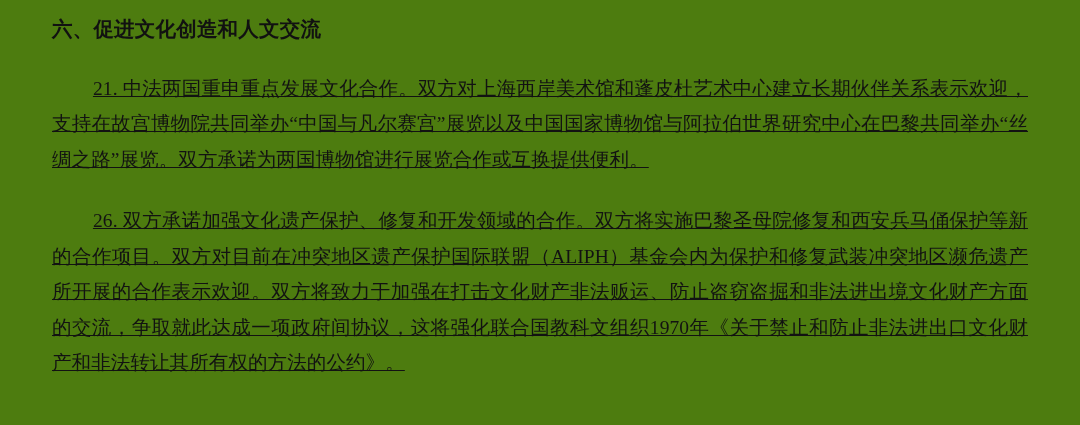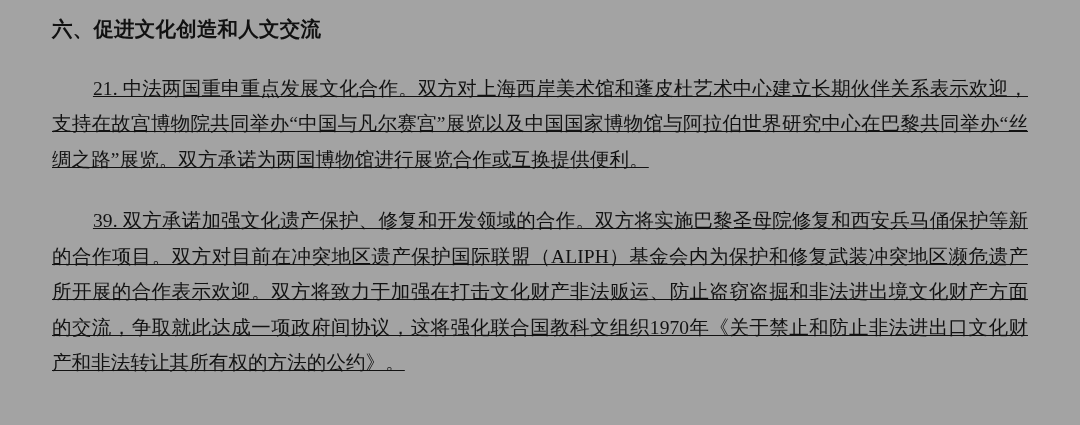--- a/index.html
+++ b/index.html
@@ -13,21 +13,21 @@
     overflow: hidden;
     font-family: "Liberation Serif", "DejaVu Serif", serif;
     color: #1a1a1a;
   }
   .page {
     position: relative;
     width: 1080px;
     height: 425px;
     box-sizing: border-box;
     padding: 0 52px 0 52px;
-    background: #a3a3a3;
+    background: #4d7c0f;
   }
   .section-heading {
     font-size: 20.5px;
     font-weight: bold;
     line-height: 1.5;
     margin: 0;
     padding-top: 14px;
     letter-spacing: 0.2px;
     color: #111111;
   }
@@ -52,14 +52,14 @@
   }
 </style>
 </head>
 <body>
 
 <div class="page">
   <h2 class="section-heading">六、促进文化创造和人文交流</h2>
 
   <p class="para para-21 indent">21. 中法两国重申重点发展文化合作。双方对上海西岸美术馆和蓬皮杜艺术中心建立长期伙伴关系表示欢迎，支持在故宫博物院共同举办“中国与凡尔赛宫”展览以及中国国家博物馆与阿拉伯世界研究中心在巴黎共同举办“丝绸之路”展览。双方承诺为两国博物馆进行展览合作或互换提供便利。</p>
 
-  <p class="para para-22 indent">39. 双方承诺加强文化遗产保护、修复和开发领域的合作。双方将实施巴黎圣母院修复和西安兵马俑保护等新的合作项目。双方对目前在冲突地区遗产保护国际联盟（ALIPH）基金会内为保护和修复武装冲突地区濒危遗产所开展的合作表示欢迎。双方将致力于加强在打击文化财产非法贩运、防止盗窃盗掘和非法进出境文化财产方面的交流，争取就此达成一项政府间协议，这将强化联合国教科文组织1970年《关于禁止和防止非法进出口文化财产和非法转让其所有权的方法的公约》。</p>
+  <p class="para para-22 indent">26. 双方承诺加强文化遗产保护、修复和开发领域的合作。双方将实施巴黎圣母院修复和西安兵马俑保护等新的合作项目。双方对目前在冲突地区遗产保护国际联盟（ALIPH）基金会内为保护和修复武装冲突地区濒危遗产所开展的合作表示欢迎。双方将致力于加强在打击文化财产非法贩运、防止盗窃盗掘和非法进出境文化财产方面的交流，争取就此达成一项政府间协议，这将强化联合国教科文组织1970年《关于禁止和防止非法进出口文化财产和非法转让其所有权的方法的公约》。</p>
 </div>
 
 </body></html>

